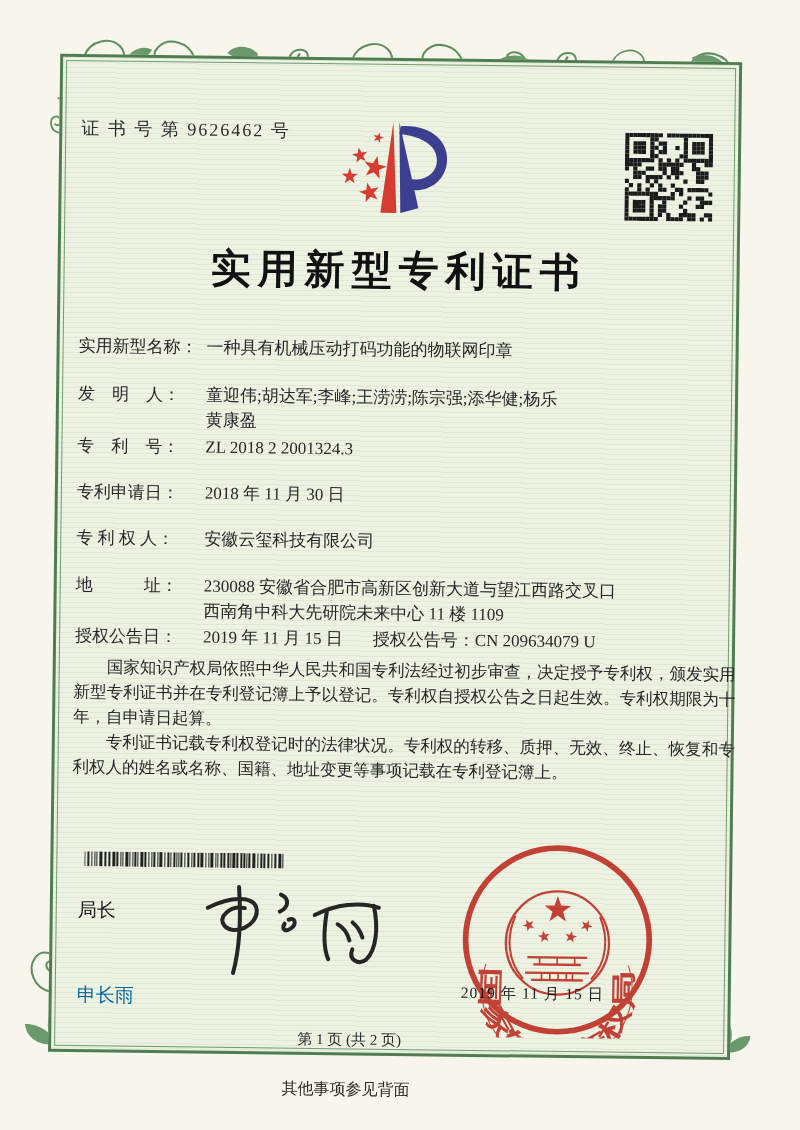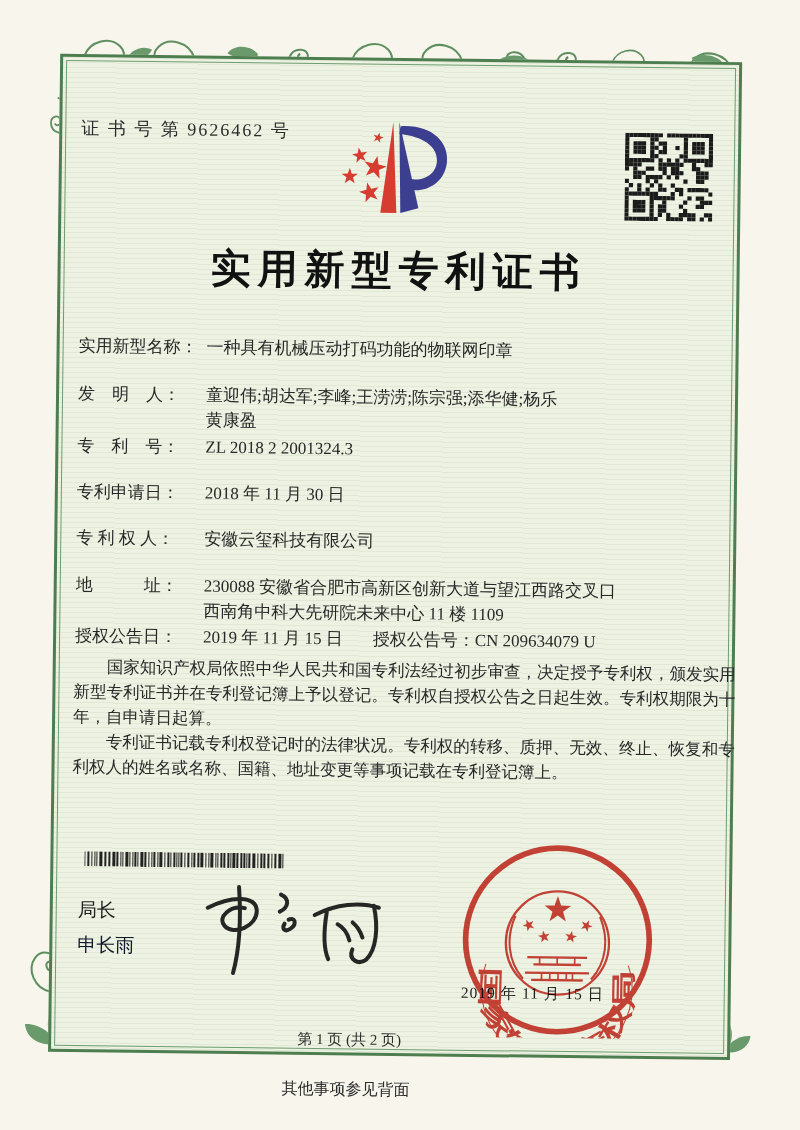--- a/index.html
+++ b/index.html
@@ -33,21 +33,21 @@
   .row{position:absolute;left:76px;width:662px;font-size:17px;line-height:25px;color:#272727;}
   .row .lbl{display:inline-block;width:128px;}
   .row .val2{display:block;padding-left:128px;}
   .row .lbl2{margin-left:30px;}
 
   .body-text{position:absolute;left:75px;top:658px;width:662px;font-size:16.5px;line-height:25px;text-align:justify;color:#272727;}
   .body-text p{margin:0;text-indent:2em;}
 
   .barcode{position:absolute;left:88px;top:855px;width:204px;height:15px;fill:#222;}
   .sig-title{position:absolute;left:82px;top:901px;font-size:19px;font-family:"Liberation Sans","DejaVu Sans",sans-serif;color:#1e1e1e;}
-  .sig-name{position:absolute;left:82px;top:936px;font-size:19px;font-family:Liberation Sans, sans-serif;color:#0f172a;}
+  .sig-name{position:absolute;left:82px;top:986px;font-size:19px;font-family:Liberation Sans, sans-serif;color:#0369a1;}
   .signature{position:absolute;left:192px;top:878px;width:210px;height:105px;}
 
   .seal{position:absolute;left:464px;top:840px;width:196px;height:196px;mix-blend-mode:multiply;opacity:.92;}
   .seal-date{position:absolute;left:466px;top:982px;width:160px;font-size:15.5px;letter-spacing:1px;color:#1d1d1d;}
 
   .page-info{position:absolute;left:270px;top:1031px;width:170px;text-align:center;font-size:15px;color:#2a2a2a;}
   .back-note{position:absolute;left:262px;top:1080px;width:180px;text-align:center;font-size:16px;color:#2a2a2a;}
 </style>
 </head>
 <body>

